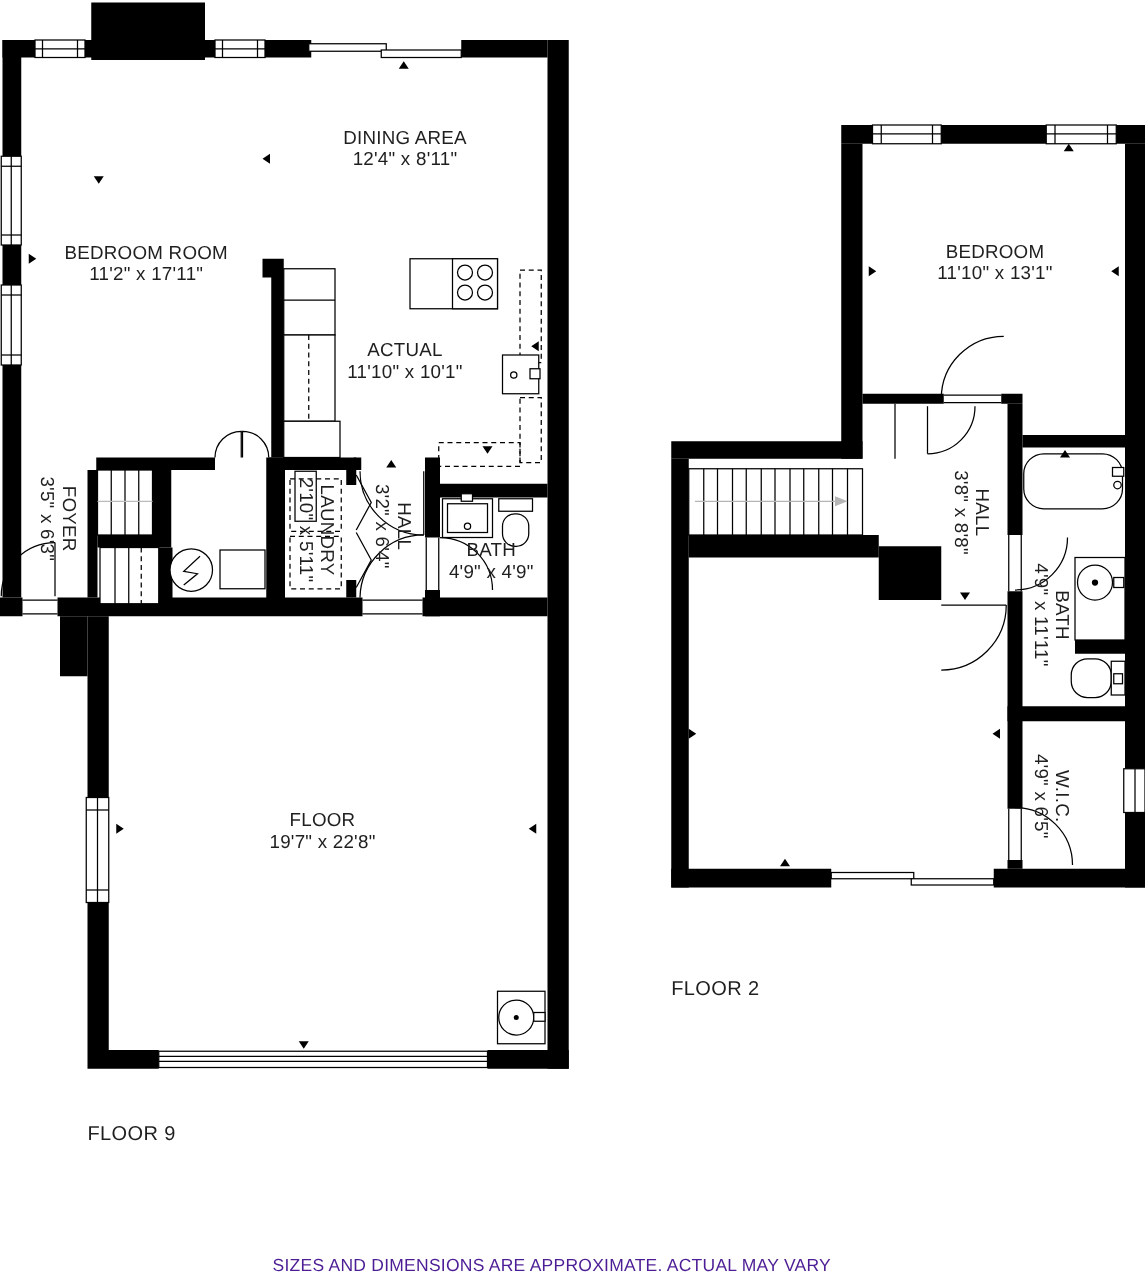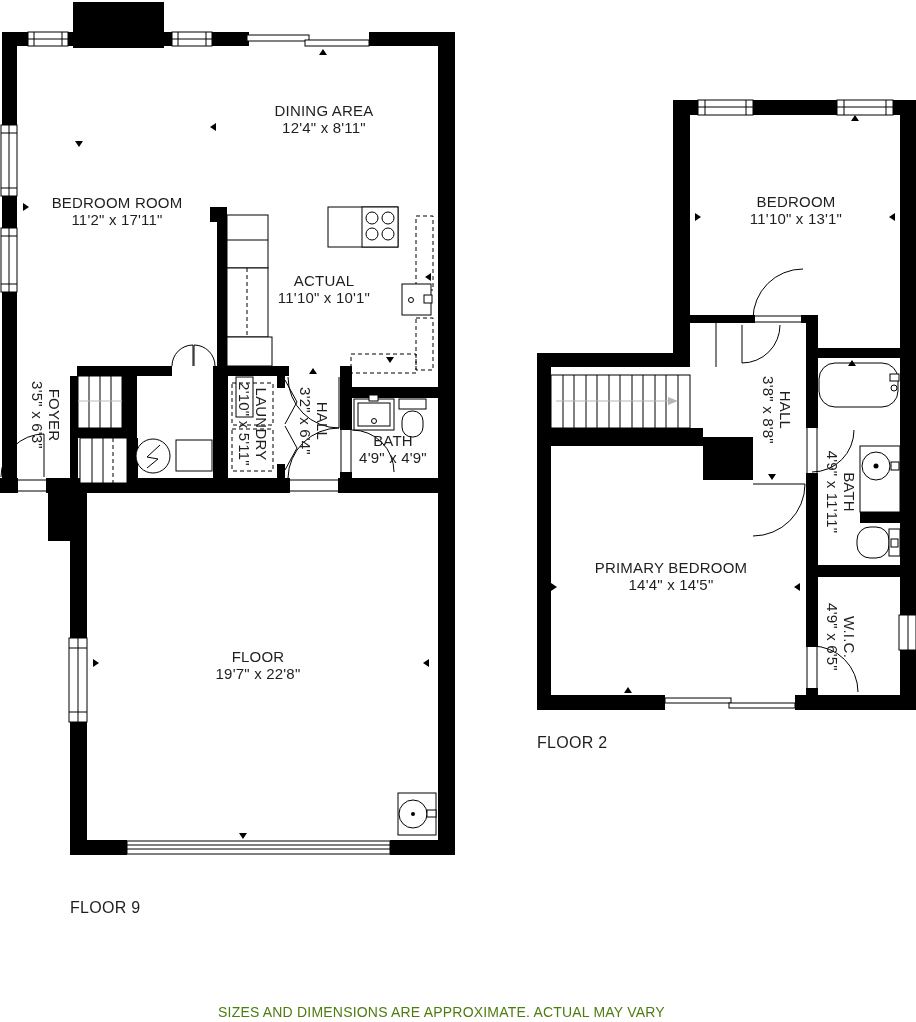--- a/index.html
+++ b/index.html
@@ -3,21 +3,21 @@
 <meta charset="utf-8">
 <style>
   html,body{margin:0;padding:0;background:#ffffff;}
   #stage{position:relative;width:916px;height:1022px;background:#fff;overflow:hidden;
          font-family:"Liberation Sans", sans-serif;}
   #plan-svg{position:absolute;left:0;top:0;}
   .lbl{position:absolute;text-align:center;font-size:15px;line-height:17px;color:#1f1f1f;
        white-space:nowrap;letter-spacing:.2px;transform:translate(-50%,-50%);}
   .lbl.rot{transform:translate(-50%,-50%) rotate(90deg);}
   .floorlbl{position:absolute;font-size:16px;color:#1f1f1f;letter-spacing:.3px;white-space:nowrap;}
-  .disclaimer{position:absolute;font-size:14px;color:#4d7c0f;letter-spacing:.2px;white-space:nowrap;text-align:center;}
+  .disclaimer{position:absolute;font-size:14px;color:#4c1d95;letter-spacing:.2px;white-space:nowrap;text-align:center;}
 </style>
 </head>
 <body>
 
 <div id="stage">
 
 <svg id="plan-svg" width="916" height="1022" viewBox="0 0 916 1022">
   <defs>
     <pattern id="hatch" patternUnits="userSpaceOnUse" width="7" height="7">
       <path d="M0,7 L7,0" stroke="#000" stroke-width="1"></path>
@@ -379,25 +379,21 @@
     <div>11'10" x 13'1"</div>
   </div>
   <div class="lbl rot" style="left:777px;top:410px">
     <div>HALL</div>
     <div>3'8" x 8'8"</div>
   </div>
   <div class="lbl rot" style="left:841px;top:492px">
     <div>BATH</div>
     <div>4'9" x 11'11"</div>
   </div>
-  <div class="lbl" style="left:671px;top:576px">
-    <div>PRIMARY BEDROOM</div>
-    <div>14'4" x 14'5"</div>
-  </div>
   <div class="lbl rot" style="left:841px;top:637px">
     <div>W.I.C.</div>
     <div>4'9" x 6'5"</div>
   </div>
 
   <div class="floorlbl" style="left:70px;top:899px">FLOOR 9</div>
-  <div class="floorlbl" style="left:537px;top:734px">FLOOR 2</div>
+  <div class="floorlbl" style="left:537px;top:783px">FLOOR 2</div>
   <div class="disclaimer" style="left:218px;top:1004px">SIZES AND DIMENSIONS ARE APPROXIMATE. ACTUAL MAY VARY</div>
 </div>
 
 </body></html>

